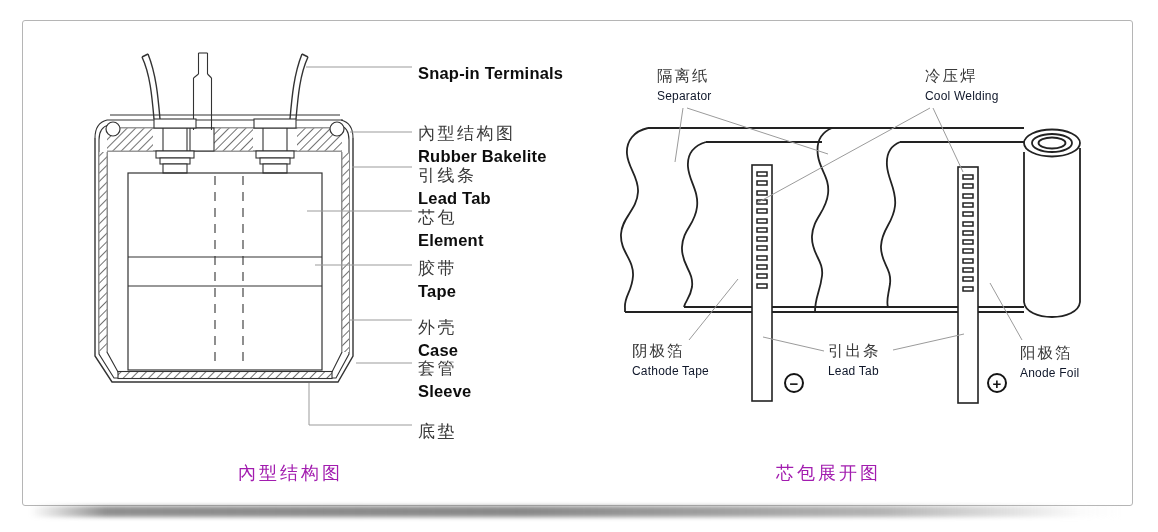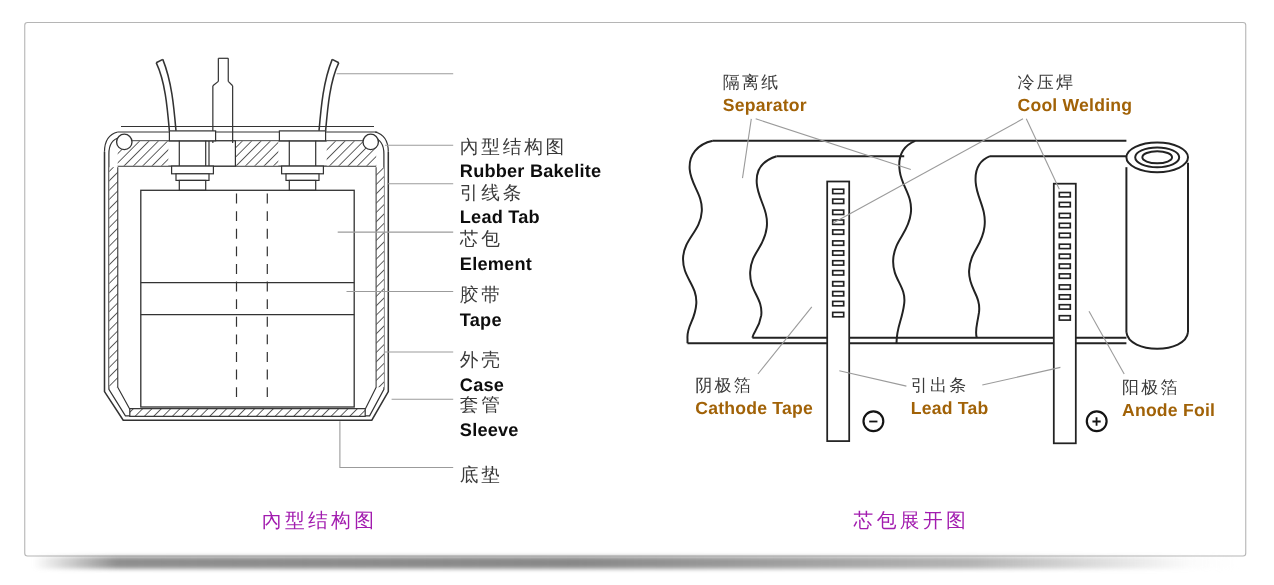--- a/index.html
+++ b/index.html
@@ -21,21 +21,21 @@
       rgba(115,115,115,0.85) 45%,
       rgba(140,140,140,0.65) 78%,
       rgba(230,230,230,0.15) 96%,
       rgba(255,255,255,0) 100%);
   }
   svg.lineart{position:absolute;left:0;top:0;}
   .lbl{position:absolute;white-space:nowrap;}
   .zh{font-size:17px;line-height:22px;color:#3a3a3a;letter-spacing:2.5px;}
   .en{font-size:16.5px;font-weight:bold;line-height:22px;color:#0d0d0d;letter-spacing:0.2px;}
   .zh2{font-size:15.5px;line-height:21px;color:#3a3a3a;letter-spacing:2px;}
-  .en2{font-size:16px;font-weight:bold;line-height:21px;color:#a16207;letter-spacing:0.2px;}
+  .en2{font-size:12px;font-weight:normal;line-height:21px;color:#0f172a;letter-spacing:0.2px;}
   .caption{position:absolute;font-size:18px;letter-spacing:3px;color:#a21caf;white-space:nowrap;}
   .pol{
     position:absolute;width:16px;height:16px;border:2.5px solid #141414;border-radius:50%;
     display:flex;align-items:center;justify-content:center;
     font-size:15px;font-weight:bold;color:#141414;line-height:1;background:#fff;
   }
 </style>
 </head>
 <body>
 
@@ -198,20 +198,21 @@
     <line x1="930" y1="108" x2="757" y2="203"></line>
     <line x1="933" y1="108" x2="963" y2="172"></line>
     <line x1="689" y1="340" x2="738" y2="279"></line>
     <line x1="824" y1="351" x2="763" y2="337"></line>
     <line x1="893" y1="350" x2="964" y2="334"></line>
     <line x1="1022" y1="340" x2="990" y2="283"></line>
   </g>
 </svg>
 
 <div class="lbl" style="left:418px;top:62px">
+  <div class="en">Snap-in Terminals</div>
 </div>
 <div class="lbl" style="left:418px;top:123px">
   <div class="zh">內型结构图</div>
   <div class="en">Rubber Bakelite</div>
 </div>
 <div class="lbl" style="left:418px;top:165px">
   <div class="zh">引线条</div>
   <div class="en">Lead Tab</div>
 </div>
 <div class="lbl" style="left:418px;top:207px">

